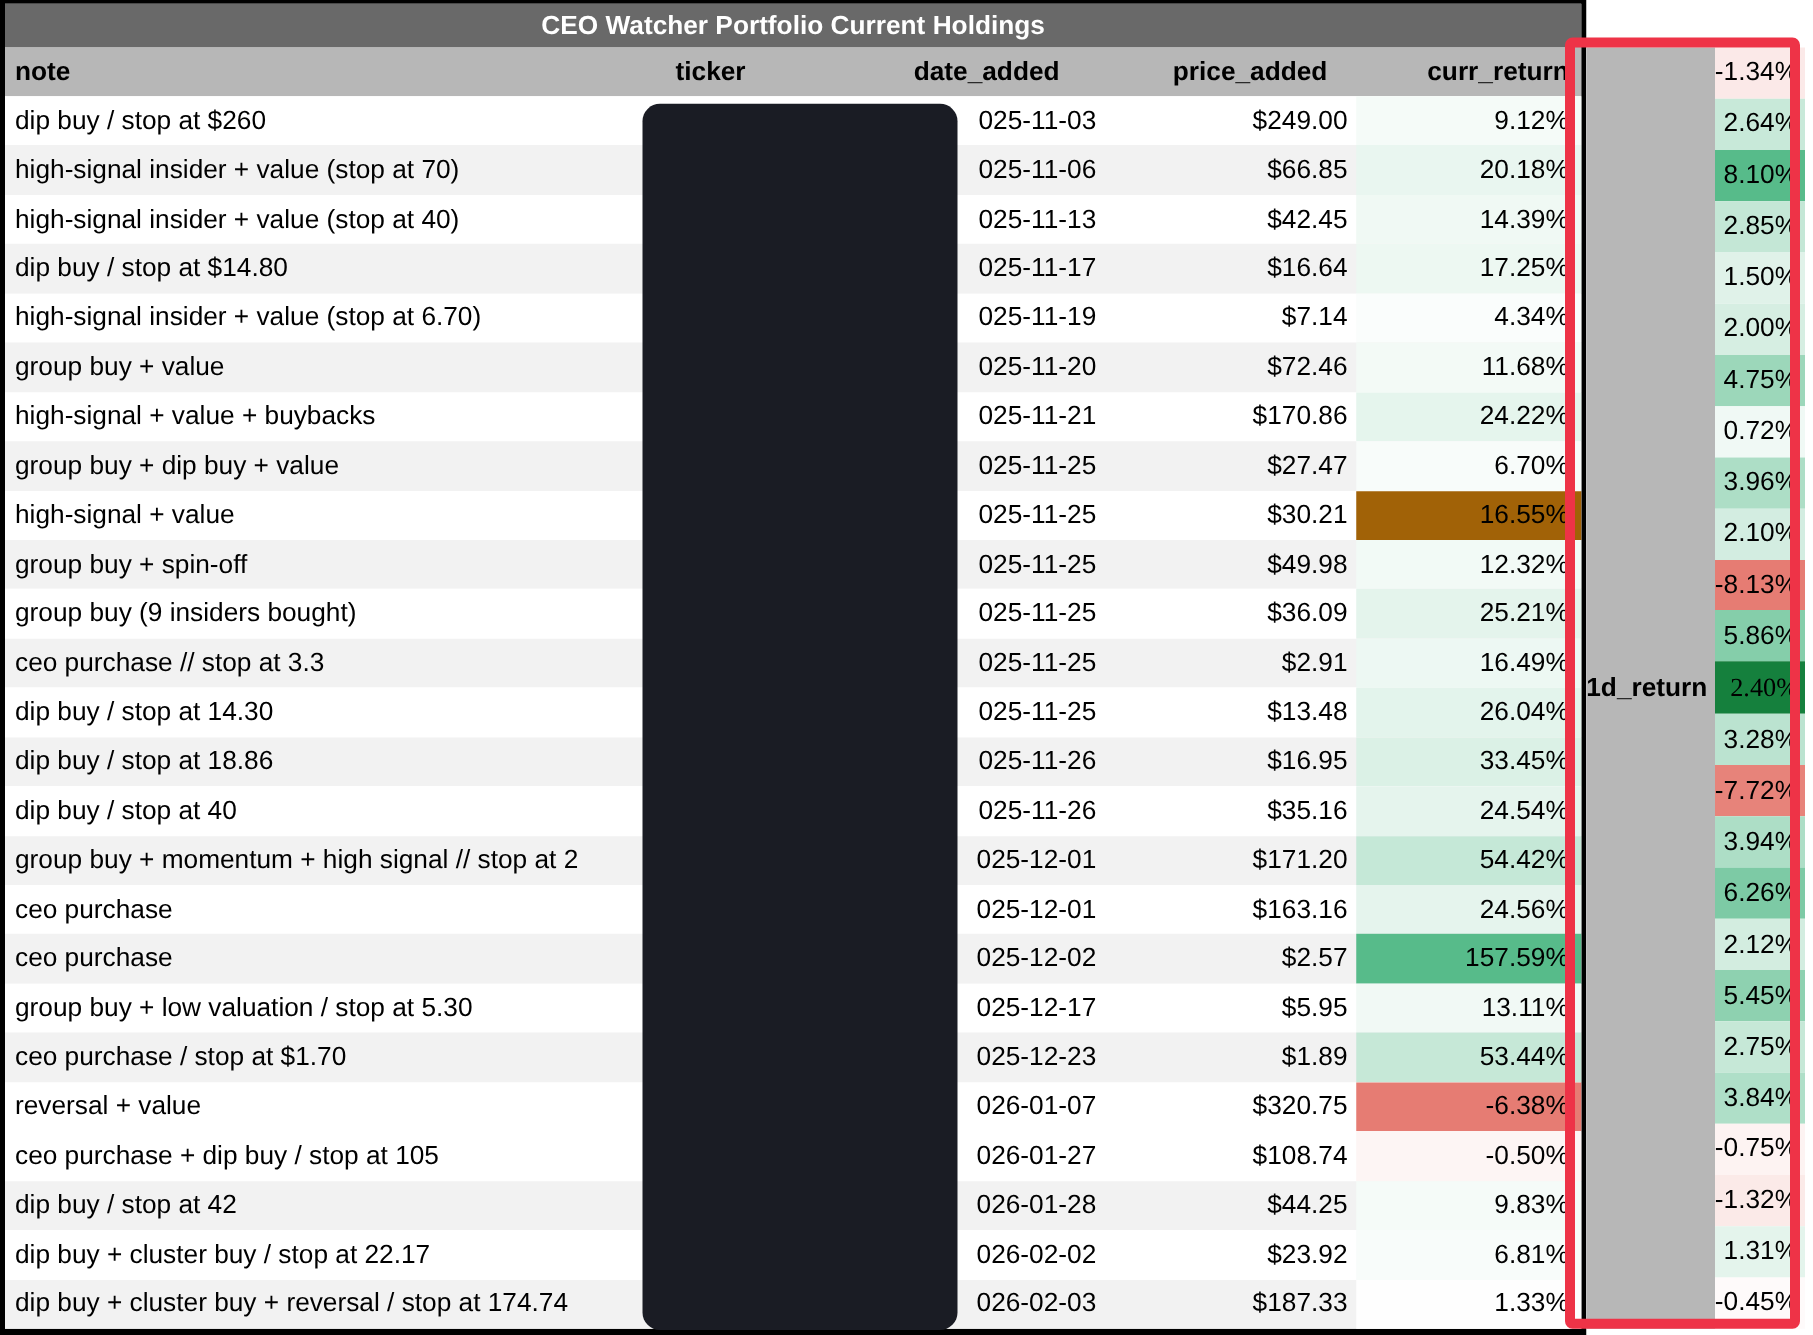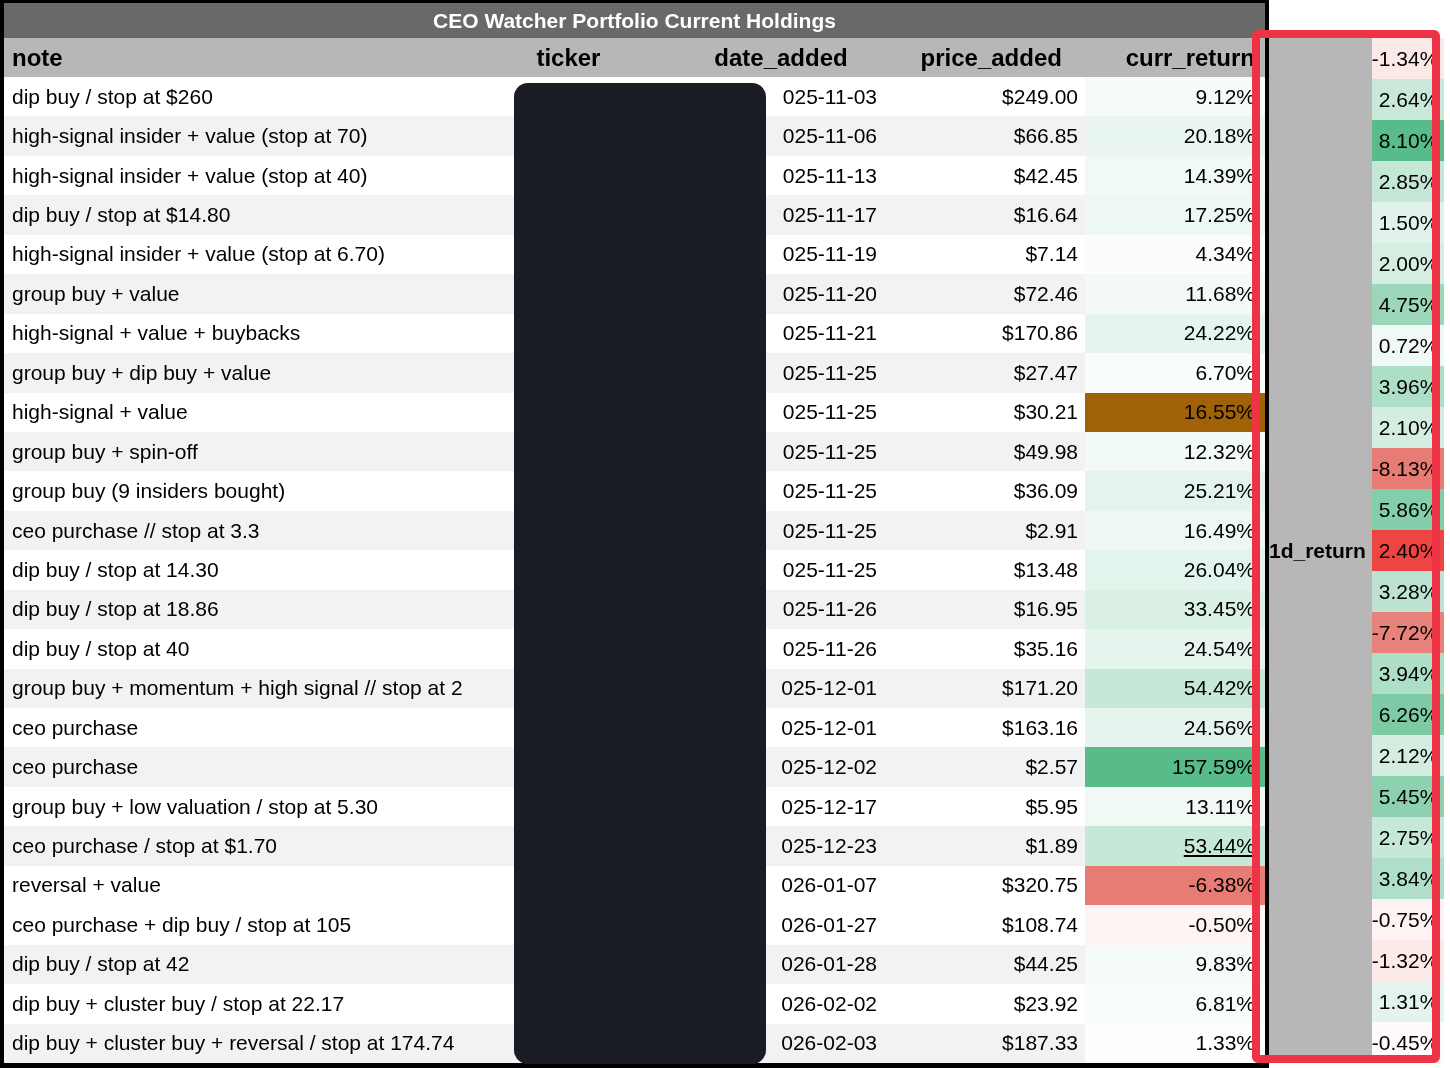--- a/index.html
+++ b/index.html
@@ -15,21 +15,21 @@
     box-sizing:border-box;background:#fff;
     display:flex;flex-direction:column;
   }
   .title-bar{
     height:35px;flex:0 0 35px;background:var(--title-bg,#696969);
     display:flex;align-items:center;justify-content:center;
     color:#fff;font-weight:bold;font-size:21px;
   }
   .header-row{
     height:39px;flex:0 0 39px;background:var(--header-bg,#b7b7b7);
-    display:flex;font-weight:bold;font-size:24px;gap:36px;
+    display:flex;font-weight:bold;font-size:21px;gap:36px;
   }
   .rows{flex:1 1 auto;display:flex;flex-direction:column;}
   .row{flex:1 1 auto;display:flex;font-size:21px;background:#fff;}
   .row.alt{background:var(--stripe,#f2f2f2);}
 
   .cell{display:flex;align-items:center;box-sizing:border-box;white-space:nowrap;overflow:hidden;}
   .c-note  {width:509px;padding-left:8px;justify-content:flex-start;}
   .c-ticker{width:177px;justify-content:center;}
   .c-date  {width:194px;padding-right:7px;justify-content:flex-end;}
   .c-price {width:201px;padding-right:7px;justify-content:flex-end;}
@@ -207,21 +207,21 @@
           <div class="cell c-ticker"></div>
           <div class="cell c-date">025-12-17</div>
           <div class="cell c-price">$5.95</div>
           <div class="cell c-curr" style="background: rgb(241, 249, 245);">13.11%</div>
         </div>
         <div class="row alt">
           <div class="cell c-note">ceo purchase / stop at $1.70</div>
           <div class="cell c-ticker"></div>
           <div class="cell c-date">025-12-23</div>
           <div class="cell c-price">$1.89</div>
-          <div class="cell c-curr" style="background: rgb(198, 232, 215); text-decoration: underline;">53.44%</div>
+          <div class="cell c-curr" style="background: rgb(198, 232, 215);">53.44%</div>
         </div>
         <div class="row">
           <div class="cell c-note">reversal + value</div>
           <div class="cell c-ticker"></div>
           <div class="cell c-date">026-01-07</div>
           <div class="cell c-price">$320.75</div>
           <div class="cell c-curr" style="background: rgb(230, 124, 115);">-6.38%</div>
         </div>
         <div class="row">
           <div class="cell c-note">ceo purchase + dip buy / stop at 105</div>
@@ -262,21 +262,21 @@
         <div class="c-1d" style="background: rgb(87, 187, 138);">8.10%</div>
         <div class="c-1d" style="background: rgb(196, 231, 214);">2.85%</div>
         <div class="c-1d" style="background: rgb(224, 242, 233);">1.50%</div>
         <div class="c-1d" style="background: rgb(214, 238, 226);">2.00%</div>
         <div class="c-1d" style="background: rgb(156, 215, 186);">4.75%</div>
         <div class="c-1d" style="background: rgb(240, 249, 245);">0.72%</div>
         <div class="c-1d" style="background: rgb(173, 222, 198);">3.96%</div>
         <div class="c-1d" style="background: rgb(211, 237, 225);">2.10%</div>
         <div class="c-1d" style="background: rgb(230, 124, 115);">-8.13%</div>
         <div class="c-1d" style="background: rgb(133, 206, 170);">5.86%</div>
-        <div class="c-1d" style="background: #ef4444;">2.40%</div>
+        <div class="c-1d" style="background: #15803d; font-family: Liberation Serif, serif;">2.40%</div>
         <div class="c-1d" style="background: rgb(187, 227, 208);">3.28%</div>
         <div class="c-1d" style="background: rgb(231, 131, 122);">-7.72%</div>
         <div class="c-1d" style="background: rgb(173, 222, 198);">3.94%</div>
         <div class="c-1d" style="background: rgb(125, 202, 165);">6.26%</div>
         <div class="c-1d" style="background: rgb(211, 237, 224);">2.12%</div>
         <div class="c-1d" style="background: rgb(142, 209, 176);">5.45%</div>
         <div class="c-1d" style="background: rgb(198, 232, 215);">2.75%</div>
         <div class="c-1d" style="background: rgb(175, 223, 200);">3.84%</div>
         <div class="c-1d" style="background: rgb(253, 243, 242);">-0.75%</div>
         <div class="c-1d" style="background: rgb(251, 234, 232); text-align: right;">-1.32%</div>

